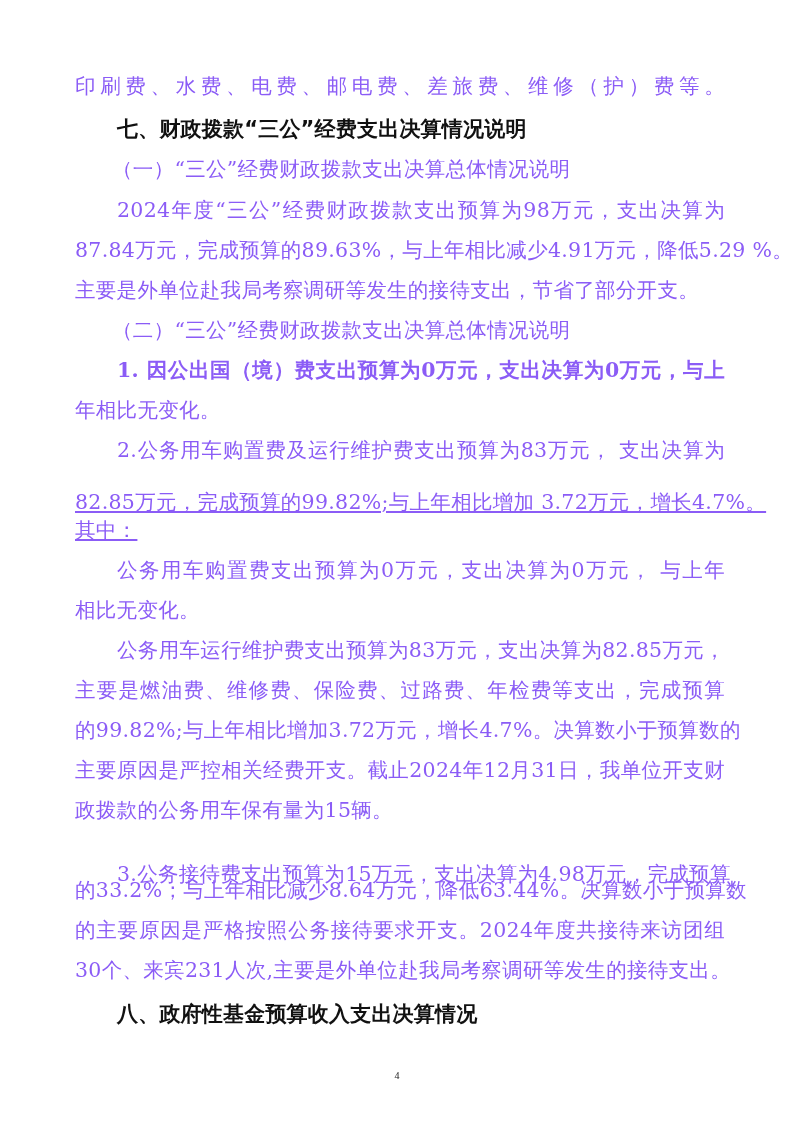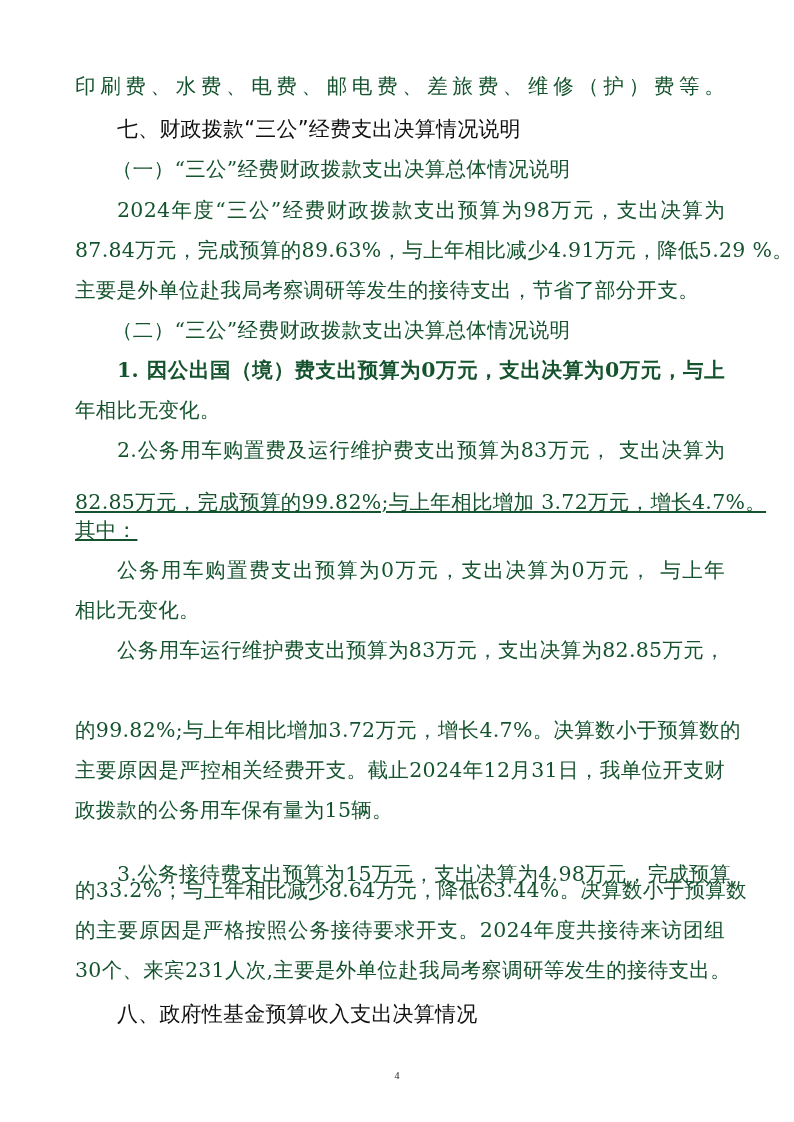--- a/index.html
+++ b/index.html
@@ -5,31 +5,32 @@
   html, body { margin: 0; padding: 0; background: #ffffff; }
   body { width: 794px; height: 1122px; position: relative; overflow: hidden; }
   .page { position: absolute; left: 0; top: 0; width: 794px; height: 1122px; background: #fff; }
   .line {
     position: absolute;
     left: 75px;
     width: 650px;
     font-family: "DejaVu Serif", "Liberation Serif", serif;
     font-size: 20.5px;
     line-height: 28px;
-    color: #14532d;
+    color: #8b5cf6;
     white-space: nowrap;
     letter-spacing: 0.3px;
   }
   .justify { text-align: justify; text-align-last: justify; }
   .indent { left: 117px; width: 608px; }
   .heading {
     font-family: "DejaVu Sans", "Liberation Sans", sans-serif;
     font-size: 21px;
     color: #111;
     letter-spacing: 0.2px;
+    font-weight: bold;
   }
   .subheading {
     font-family: "DejaVu Serif", "Liberation Serif", serif;
   }
   .page-number {
     position: absolute;
     left: 0; width: 794px;
     top: 1070px;
     text-align: center;
     font-family: "Liberation Serif", serif;
@@ -58,20 +59,21 @@
   <div class="line" style="top:396px;">年相比无变化。</div>
 
   <div class="line indent justify" style="top:436px;">2.公务用车购置费及运行维护费支出预算为83万元，  支出决算为</div>
   <div class="line justify" style="top:488px;text-decoration:underline;">82.85万元，完成预算的99.82%;与上年相比增加 3.72万元，增长4.7%。</div>
   <div class="line" style="top:516px;text-decoration:underline;">其中：</div>
 
   <div class="line indent justify" style="top:556px;">公务用车购置费支出预算为0万元，支出决算为0万元，    与上年</div>
   <div class="line" style="top:596px;">相比无变化。</div>
 
   <div class="line indent justify" style="top:636px;">公务用车运行维护费支出预算为83万元，支出决算为82.85万元，</div>
+  <div class="line justify" style="top:676px;">主要是燃油费、维修费、保险费、过路费、年检费等支出，完成预算</div>
   <div class="line justify" style="top:716px;">的99.82%;与上年相比增加3.72万元，增长4.7%。决算数小于预算数的</div>
   <div class="line justify" style="top:756px;">主要原因是严控相关经费开支。截止2024年12月31日，我单位开支财</div>
   <div class="line" style="top:796px;">政拨款的公务用车保有量为15辆。</div>
 
   <div class="line indent justify" style="top:836px;margin-top:24px;">3.公务接待费支出预算为15万元，支出决算为4.98万元，完成预算</div>
   <div class="line justify" style="top:876px;">的33.2%；与上年相比减少8.64万元，降低63.44%。决算数小于预算数</div>
   <div class="line justify" style="top:916px;">的主要原因是严格按照公务接待要求开支。2024年度共接待来访团组</div>
   <div class="line justify" style="top:956px;">30个、来宾231人次,主要是外单位赴我局考察调研等发生的接待支出。</div>
 
   <div class="line indent heading" style="top:1000px;">八、政府性基金预算收入支出决算情况</div>

